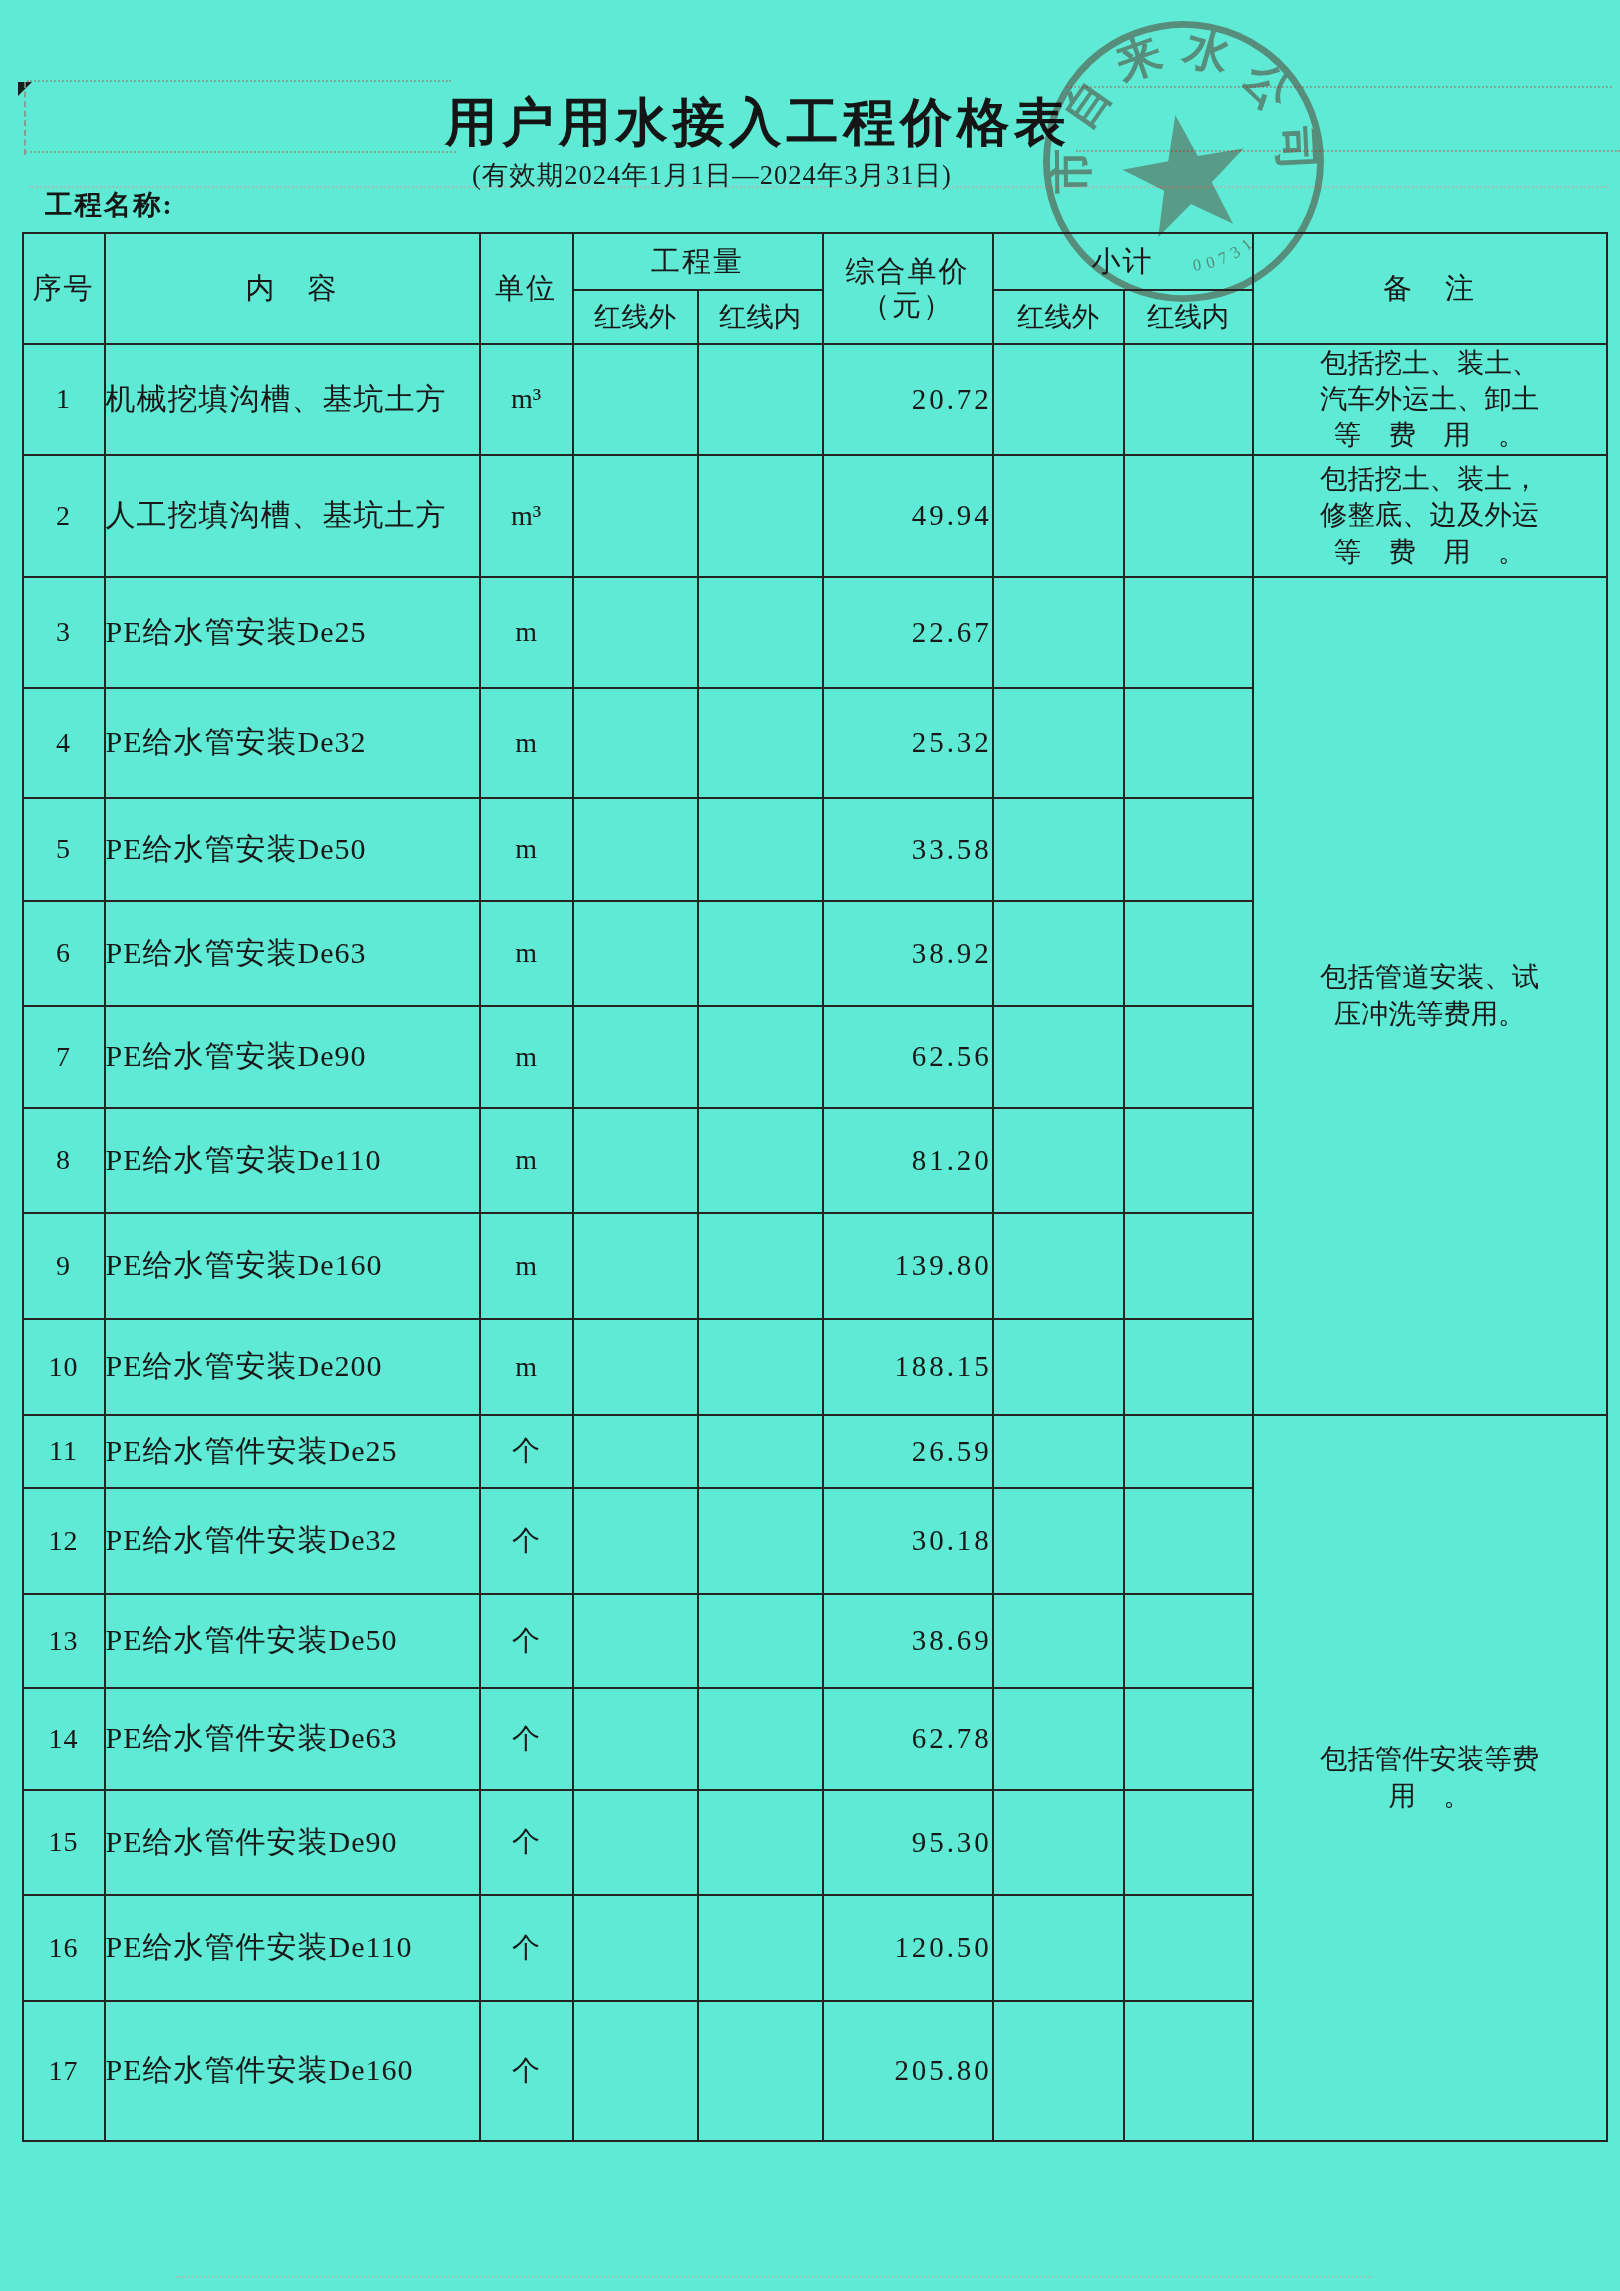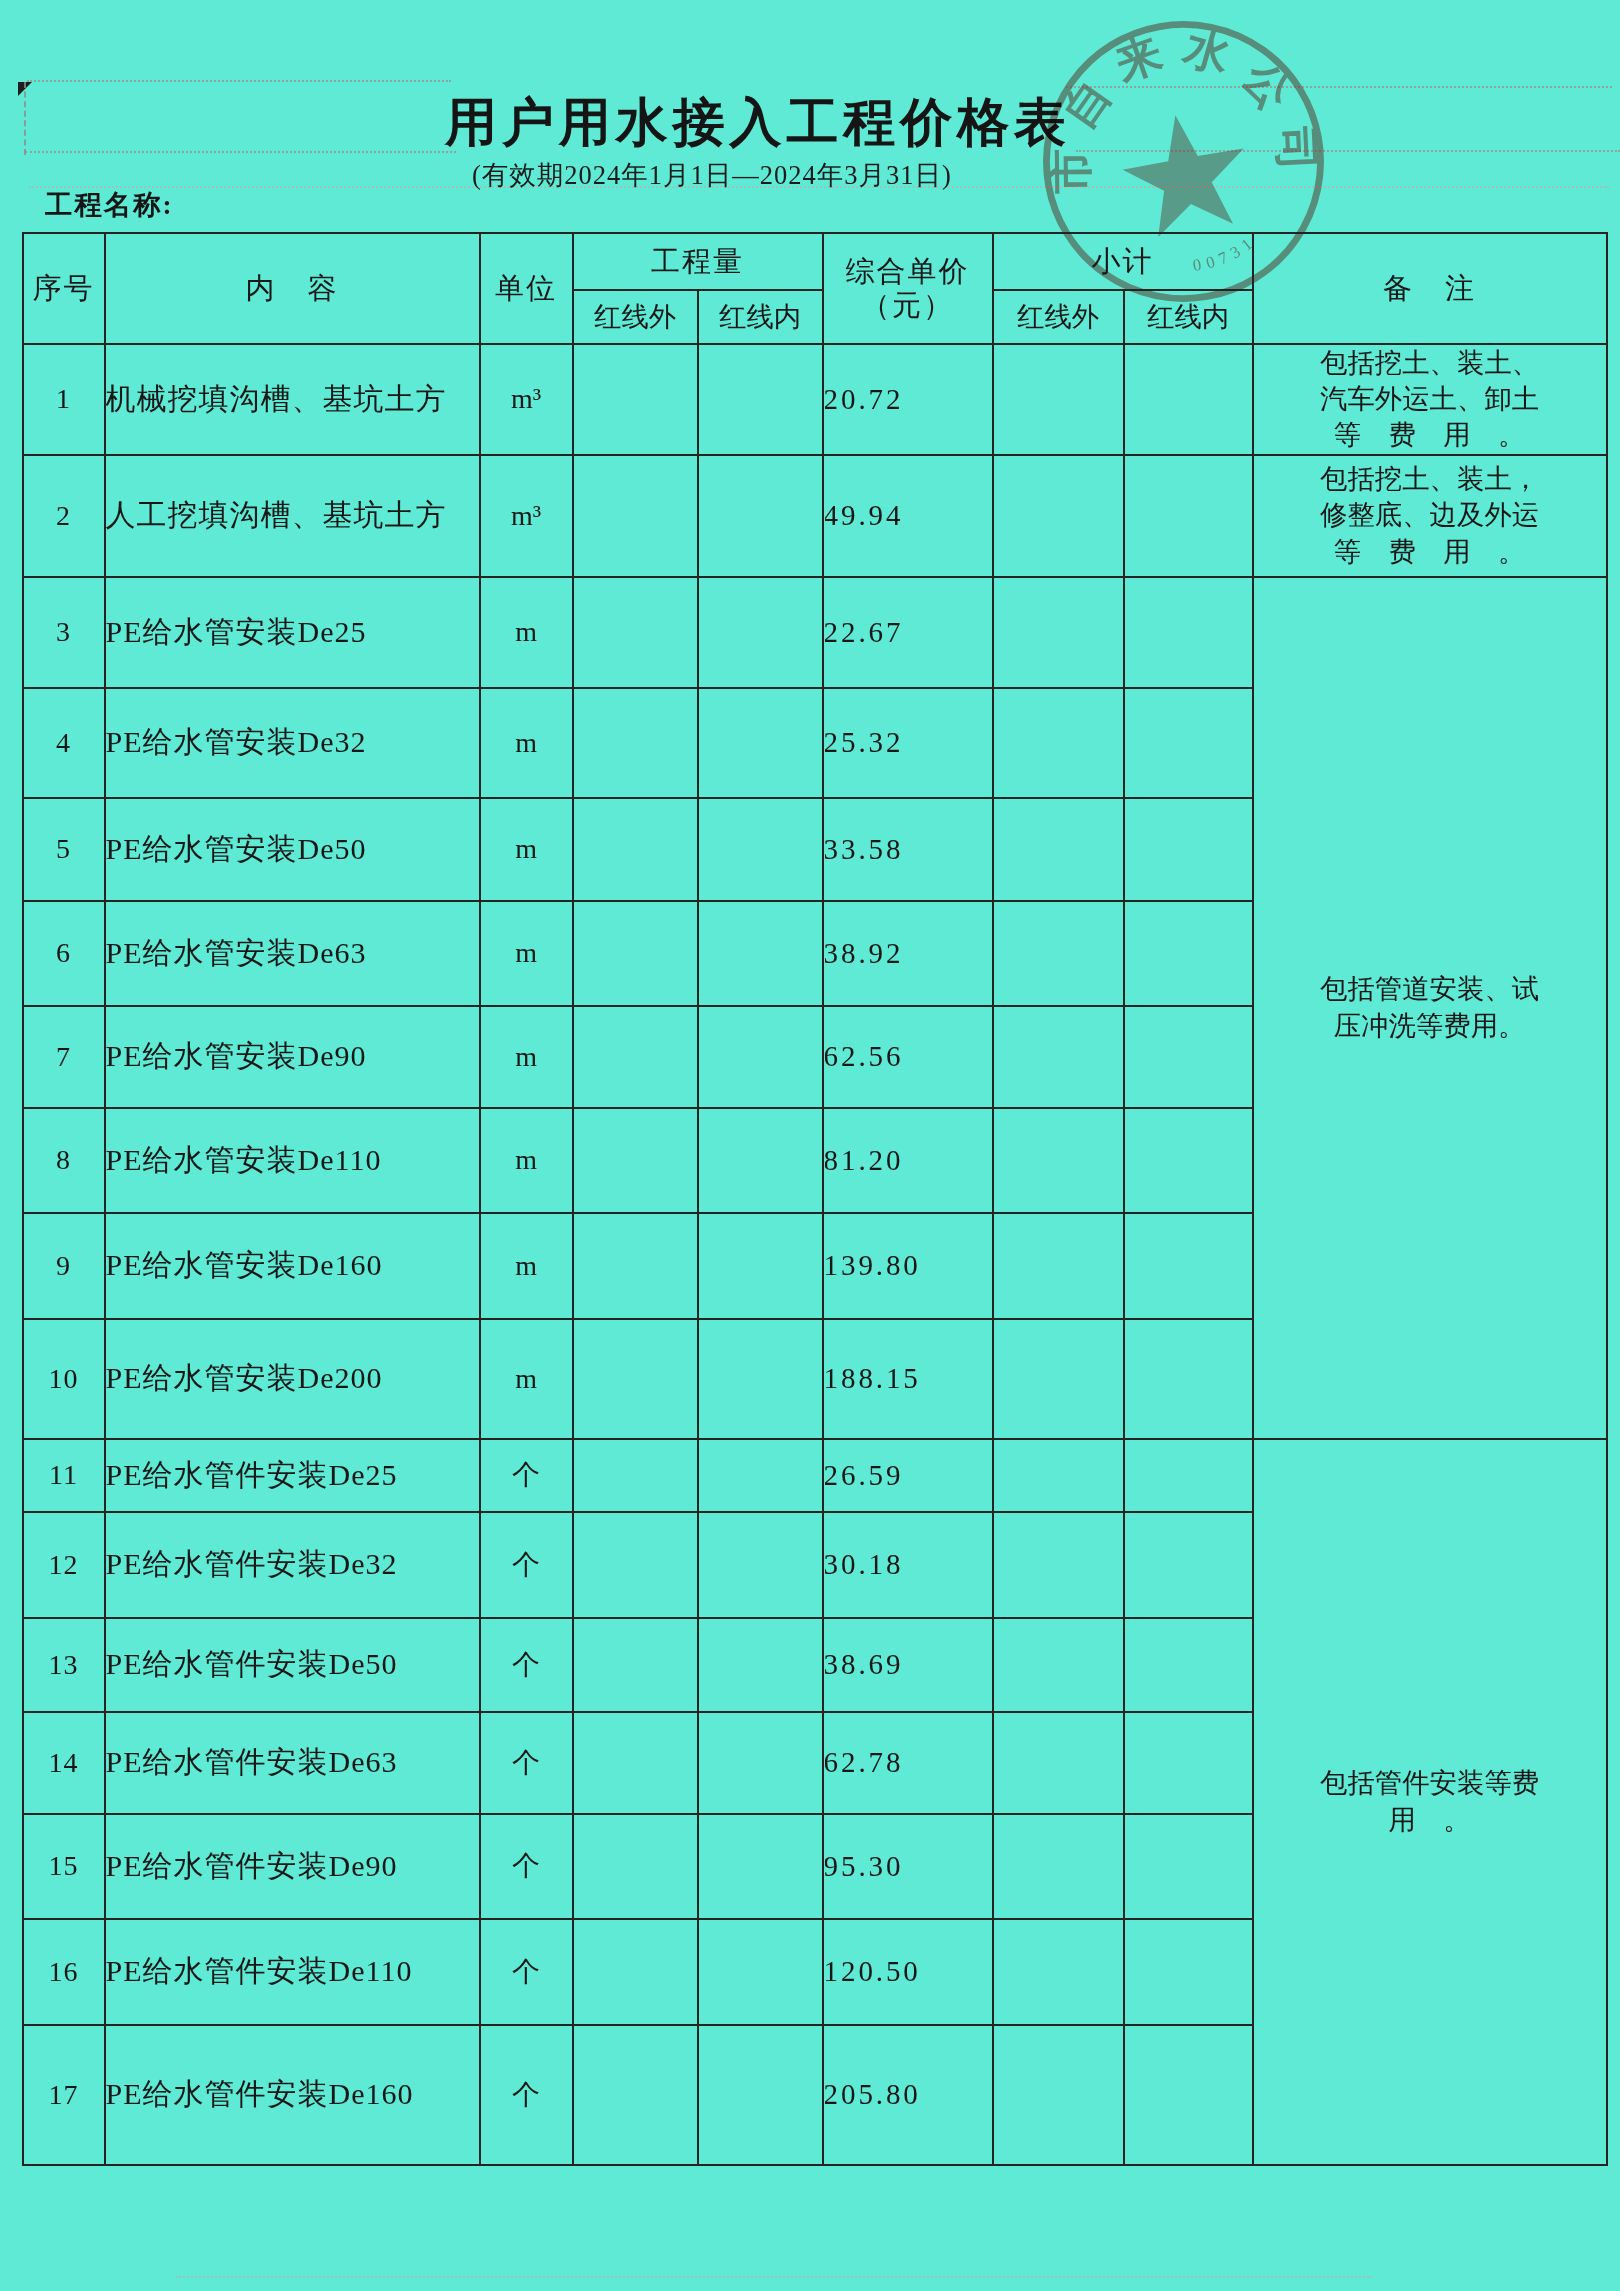--- a/index.html
+++ b/index.html
@@ -33,21 +33,21 @@
     border:2.9px solid #161616;
   }
   table.price th,table.price td{
     border:2px solid #242422;padding:0;overflow:hidden;
   }
   th.hc{font-size:29px;font-weight:normal;text-align:center;letter-spacing:2px;line-height:1.15;}
   th.hs{font-size:27.4px;font-weight:normal;text-align:center;}
   td.seq{font-size:28px;text-align:center;letter-spacing:1px;}
   td.content{font-size:30px;text-align:left;padding-left:12.7px;letter-spacing:1px;margin-left:25px;}
   td.unit{font-size:28px;text-align:center;}
-  td.price{font-size:29px;text-align:left;letter-spacing:2.9px;border-radius:27px;}
+  td.price{font-size:29px;text-align:right;letter-spacing:2.9px;border-radius:27px;}
   td.remark{font-size:27.4px;vertical-align:middle;padding:3.9px 9.8px;line-height:1.32;}
   td.remark.left{text-align:center;}
   td.remark.center{text-align:center;}
   .stamp{
     position:absolute;left:1017px;top:0;mix-blend-mode:multiply;
     pointer-events:none;
   }
 </style>
 </head>
 <body>
@@ -211,21 +211,21 @@
         <tr style="height:106px">
           <td class="seq">9</td>
 <td class="content">PE给水管安装De160</td>
 <td class="unit">m</td>
 <td></td>
 <td></td>
 <td class="price">139.80</td>
 <td></td>
 <td></td>
         </tr>
-        <tr style="height:120px">
+        <tr style="height:96px">
           <td class="seq">10</td>
 <td class="content">PE给水管安装De200</td>
 <td class="unit">m</td>
 <td></td>
 <td></td>
 <td class="price">188.15</td>
 <td></td>
 <td></td>
         </tr>
         <tr style="height:73px">

